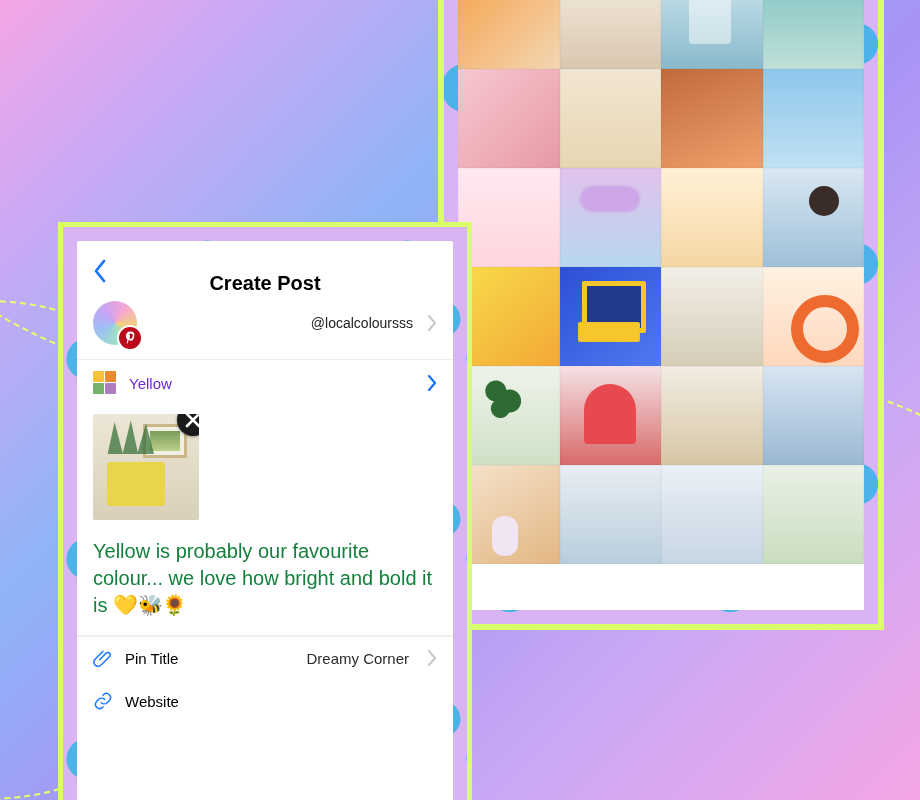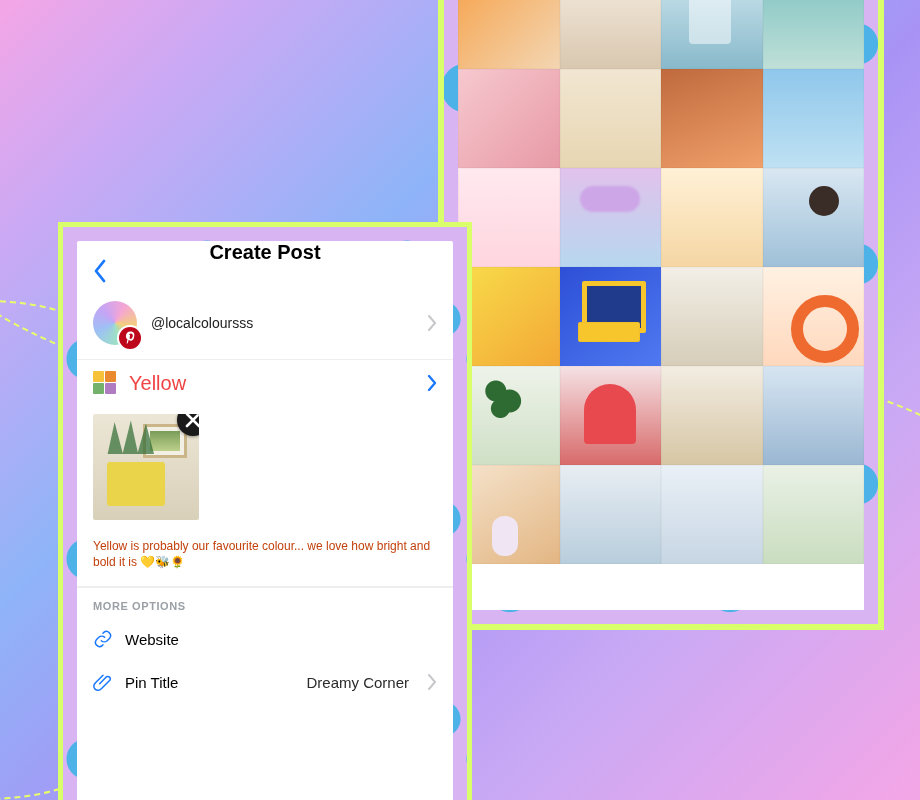--- a/index.html
+++ b/index.html
@@ -94,64 +94,64 @@
         radial-gradient(circle at 34% 90%, #4db2e8 0 18px, transparent 19px),
         radial-gradient(circle at 84% 84%, #4db2e8 0 14px, transparent 15px);
       background-size: 200px 200px;
       padding: 14px;
     }
     .phone {
       width: 100%; height: 100%; background: #fff; border-radius: 2px; overflow: hidden;
       display: flex; flex-direction: column; color: #111;
     }
 
-    .ph-header { position: relative; height: 54px; display:flex; align-items:flex-start; justify-content:center; }
+    .ph-header { position: relative; height: 54px; display:flex; align-items:flex-end; justify-content:center; }
     .ph-back { position:absolute; left:10px; top:14px; padding:4px 6px; cursor:pointer; }
     .ph-back svg { width: 14px; height: 24px; display:block; }
     .ph-title { font-size: 20px; font-weight: 700; color:#000; }
 
     .acct-row { display:flex; align-items:center; padding: 6px 16px 14px 16px; gap:14px; cursor:pointer; }
     .avatar-wrap { position:relative; width:44px; height:44px; }
     .avatar { width:44px;height:44px;border-radius:50%;
       background: conic-gradient(from 30deg, #f5a6d4, #f3d07a, #9de0c6, #9ec0f5, #c6a4f5, #f5a6d4);
       filter: blur(0.2px);
     }
     .pin-badge { position:absolute; right:-4px; bottom:-4px; width:22px;height:22px;border-radius:50%;
       background:#bd081c; display:flex;align-items:center;justify-content:center; box-shadow:0 0 0 2px #fff;}
     .pin-badge svg{width:11px;height:14px;fill:#fff;}
     .acct-text { flex:1; }
-    .acct-handle { font-size:14px; color:#222; }
+    .acct-handle { font-size:14px; color:#222;text-align:right; }
     .acct-platform { font-size:14px; font-weight:700; color:#000; margin-top:1px; }
     .chev { width:10px;height:16px; }
     .chev svg{width:100%;height:100%;display:block;}
 
     .hr { height:1px;background:#eee;margin:0 0 0 0;}
 
     .board-row { display:flex; align-items:center; padding:11px 16px; gap:12px; cursor:pointer;}
     .board-icon { position:relative;width:24px;height:24px; }
     .board-icon span{position:absolute;width:11px;height:11px;border-radius:1px;}
     .bi1{left:0;top:0;background:#f6c23a;}
     .bi2{left:12px;top:0;background:#e98a2f;}
     .bi3{left:0;top:12px;background:#74b26b;}
     .bi4{left:12px;top:12px;background:#b07cc1;width:12px;height:12px;}
-    .board-label{flex:1;font-size:20px;color:#ef4444;}
+    .board-label{flex:1;font-size:15px;color:#6d28d9;}
     .chev-blue svg path{stroke:#1a78ff;}
 
     .media-area { padding: 8px 16px 4px 16px; }
     .media-thumb { position:relative; width:106px; height:106px; border-radius:2px; overflow:hidden;
       background: linear-gradient(180deg,#ece6d6 0%, #d9d0b9 100%); }
     .media-thumb::before{content:"";position:absolute;left:14px;top:48px;width:58px;height:44px;background:#e9d44a;border-radius:3px;}
     .media-thumb::after{content:"";position:absolute;left:10px;top:4px;width:58px;height:40px;background:#2e6b32;clip-path:polygon(8% 90%,20% 10%,34% 88%,48% 6%,60% 86%,74% 14%,88% 90%);opacity:0.7;}
     .frame-art{position:absolute;left:50px;top:10px;width:44px;height:34px;background:#f2efe5;border:3px solid #cbb68a;}
     .frame-art::after{content:"";position:absolute;inset:4px;background:linear-gradient(180deg,#7a9d5a,#bcd08a);}
     .remove-btn { position:absolute; right:-10px; top:-10px; width:32px;height:32px;border-radius:50%;
       background:#1a1a1a;display:flex;align-items:center;justify-content:center;cursor:pointer;box-shadow:0 1px 3px rgba(0,0,0,0.4);}
     .remove-btn svg{width:16px;height:16px;}
 
-    .caption-area { padding: 14px 16px 16px 16px; font-size:12px; line-height:1.35; color:#c2410c;}
+    .caption-area { padding: 14px 16px 16px 16px; font-size:20px; line-height:1.35; color:#15803d;}
 
     .meta-row { display:flex;align-items:center;justify-content:space-between;padding:8px 16px;color:#9aa0a6;font-size:14px;}
     .meta-left{display:flex;align-items:center;gap:8px;}
     .meta-left svg{width:16px;height:16px;}
     .meta-right svg{width:16px;height:20px;}
 
     .section-hdr{padding:12px 16px 6px 16px;font-size:11px;letter-spacing:0.6px;color:#9aa0a6;font-weight:600;}
 
     .opt-row{display:flex;align-items:center;padding:11px 16px 12px 16px;gap:12px;cursor:pointer;}
     .opt-ico{width:20px;height:20px;display:flex;align-items:center;justify-content:center;}
@@ -257,41 +257,40 @@
         </div>
       </div>
 
       <div class="caption-area">Yellow is probably our favourite colour... we love how bright and bold it is 💛🐝🌻</div>
 
       <div class="hr"></div>
 
 
       <div class="hr"></div>
 
-      <div class="section-hdr">MORE OPTIONS</div>
-
-      <div class="opt-row">
-        <div class="opt-ico">
-          <svg viewBox="0 0 24 24">
-              <path d="M10 14a5 5 0 0 0 7 0l3-3a5 5 0 0 0-7-7l-1 1M14 10a5 5 0 0 0-7 0l-3 3a5 5 0 0 0 7 7l1-1" fill="none" stroke="#1a78ff" stroke-width="1.8" stroke-linecap="round" stroke-linejoin="round"></path>
-            </svg>
-        </div>
-        <div class="opt-label">Website</div>
-      </div>
 
       <div class="opt-row">
         <div class="opt-ico">
           <svg viewBox="0 0 24 24">
               <path d="M8 14l7-7a3 3 0 1 1 4 4l-9 9a5 5 0 1 1-7-7l9-9" fill="none" stroke="#1a78ff" stroke-width="1.8" stroke-linecap="round" stroke-linejoin="round"></path>
             </svg>
         </div>
         <div class="opt-label">Pin Title</div>
         <div class="opt-value">Dreamy Corner</div>
         <div class="chev">
           <svg viewBox="0 0 10 16">
               <path d="M2 1 L8 8 L2 15" fill="none" stroke="#c8c8cc" stroke-width="2" stroke-linecap="round" stroke-linejoin="round"></path>
             </svg>
         </div>
       </div>
 
+      <div class="opt-row">
+        <div class="opt-ico">
+          <svg viewBox="0 0 24 24">
+              <path d="M10 14a5 5 0 0 0 7 0l3-3a5 5 0 0 0-7-7l-1 1M14 10a5 5 0 0 0-7 0l-3 3a5 5 0 0 0 7 7l1-1" fill="none" stroke="#1a78ff" stroke-width="1.8" stroke-linecap="round" stroke-linejoin="round"></path>
+            </svg>
+        </div>
+        <div class="opt-label">Website</div>
+      </div>
+
     </div>
   </div>
 </div>
 
 </body></html>

